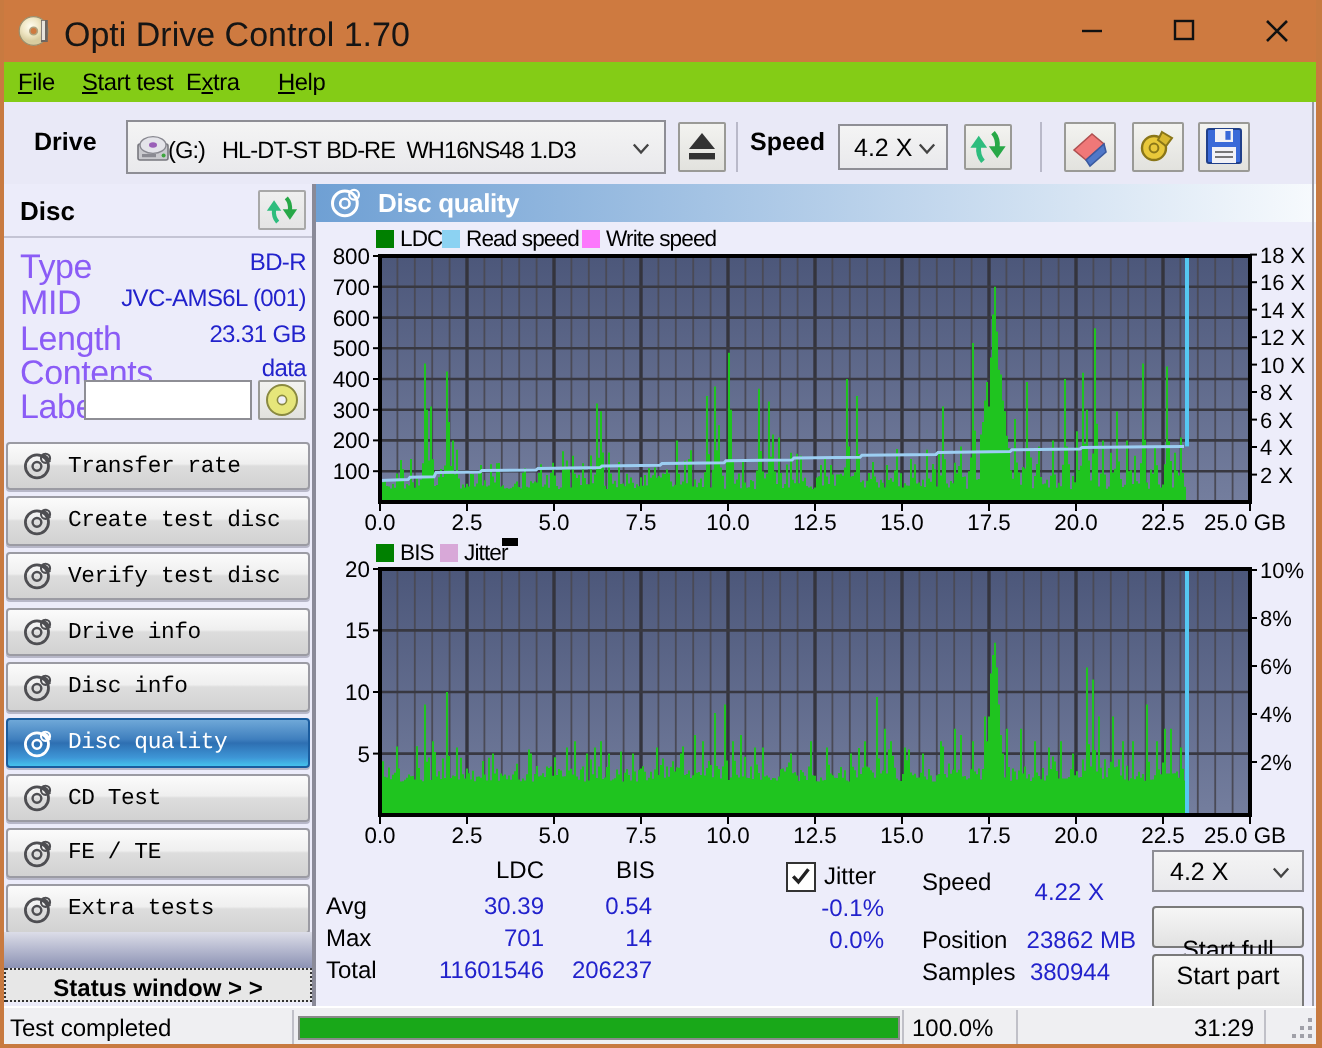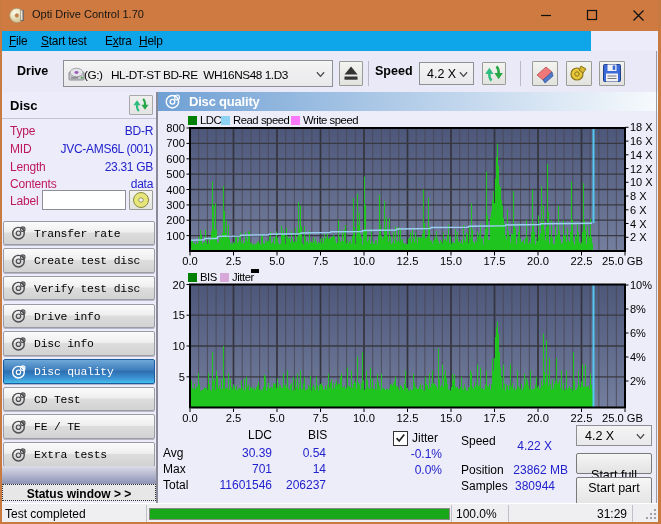--- a/index.html
+++ b/index.html
@@ -1,33 +1,33 @@
 <!DOCTYPE html>
 <html><head><meta charset="utf-8"><style>
 * { margin:0; padding:0; box-sizing:border-box; }
 html,body { width:661px; height:524px; font-family:"Liberation Sans",sans-serif; overflow:hidden; }
 #win { position:relative; width:661px; height:524px; background:#ECECFA; }
 .abs { position:absolute; }
 
 #title { left:0; top:0; width:661px; height:31px; background:#CE7A40; }
-#title .txt { position:absolute; left:32px; top:8px; font-size:11px; color:#151515; }
+#title .txt { position:absolute; left:32px; top:8px; font-size:17px; color:#151515; }
 .capbtn { position:absolute; top:0; width:46px; height:31px; color:#111; text-align:center; }
 
-#menu { left:1px; top:31px; width:590px; height:20px; background:#0ea5e9; font-size:11.9px; letter-spacing:-0.2px; color:#000; }
+#menu { left:1px; top:31px; width:659px; height:20px; background:#84cc16; font-size:11.9px; letter-spacing:-0.2px; color:#000; }
 #menu span { position:absolute; top:3px; }
 
 #driverow { left:1px; top:51px; width:659px; height:41px; background:#E9E9F7; }
 .lbl { font-size:12.5px; font-weight:bold; color:#000; }
 .combo { position:absolute; background:linear-gradient(#F4F4F4,#E9E9EC); border:1px solid #8E8E95; }
 .chev { position:absolute; width:9px; height:9px; }
 .toolbtn { position:absolute; background:linear-gradient(#F3F3F0,#E2E2DE); border:1px solid #9A9A96; border-radius:1px; }
 .vsep { position:absolute; width:1px; background:#B9B9C9; }
 
 #lpanel { left:1px; top:92px; width:157px; height:411px; background:#ECECFA; }
-.inf-l { position:absolute; left:9px; font-size:12px; letter-spacing:-0.2px; color:#be185d; }
+.inf-l { position:absolute; left:9px; font-size:17px; letter-spacing:-0.2px; color:#8b5cf6; }
 .inf-v { position:absolute; right:5px; font-size:12px; letter-spacing:-0.3px; color:#2222CC; text-align:right; }
 .sbtn { position:absolute; left:2px; width:152px; height:24.6px; background:linear-gradient(#FBFBFB,#EFEFEF 45%,#DDDDDD 50%,#D2D2D2); border:1px solid #9B9BA3; border-radius:2px; box-shadow:0 1px 0 rgba(120,120,140,.45); }
 .sbtn .ic { position:absolute; left:8px; top:4.5px; }
 .sbtn .t { position:absolute; left:30px; top:6px; font-size:11.4px; letter-spacing:-0.2px; color:#000;font-family:Liberation Mono, monospace; }
 .sel { background:linear-gradient(#6FA8D8,#3F7FBE 42%,#2E6FB2 50%,#3E96D6 82%,#45C2EC); border:1px solid #1A5C9E; }
 .sel .t { color:#fff; }
 
 #cpanel { left:158px; top:92px; width:500px; height:411px; background:#EDEDFA; }
 #chead { position:absolute; left:0; top:0; width:500px; height:19px; background:linear-gradient(to right,#6FA0D4,#F7FAFD); }
 #chead .t { position:absolute; left:31px; top:2px; font-size:13px; letter-spacing:-0.2px; font-weight:bold; color:#FFFFFF; }
@@ -66,21 +66,21 @@
           <rect x="18.5" y="10.5" width="9" height="9" fill="none" stroke="#111" stroke-width="1.2"></rect>
         </svg></div>
   <div class="capbtn" style="left:615px"><svg width="46" height="31">
           <path d="M18.5 10.5 L28.5 20.5 M28.5 10.5 L18.5 20.5" stroke="#111" stroke-width="1.3"></path>
         </svg></div>
 </div>
 
 <div class="abs" id="menu">
   <span style="left:8px"><u>F</u>ile</span>
   <span style="left:40px"><u>S</u>tart test</span>
-  <span style="left:104px">E<u>x</u>tra</span>
+  <span style="left:92px">E<u>x</u>tra</span>
   <span style="left:138px"><u>H</u>elp</span>
 </div>
 
 <div class="abs" id="driverow">
   <span class="lbl abs" style="left:16px;top:13px">Drive</span>
   <div class="combo" style="left:62px;top:9px;width:270px;height:27px">
     <svg style="position:absolute;left:4px;top:5px" width="17" height="16" viewBox="0 0 17 16">
       <rect x="1" y="6" width="15" height="8" rx="1" fill="#C9C9CE" stroke="#77777E" stroke-width="0.8"></rect>
       <ellipse cx="8.5" cy="6.5" rx="6.5" ry="4.2" fill="#E4E4EA" stroke="#888890" stroke-width="0.7"></ellipse>
       <ellipse cx="8.5" cy="6.5" rx="2" ry="1.4" fill="#9A5FB8"></ellipse>

